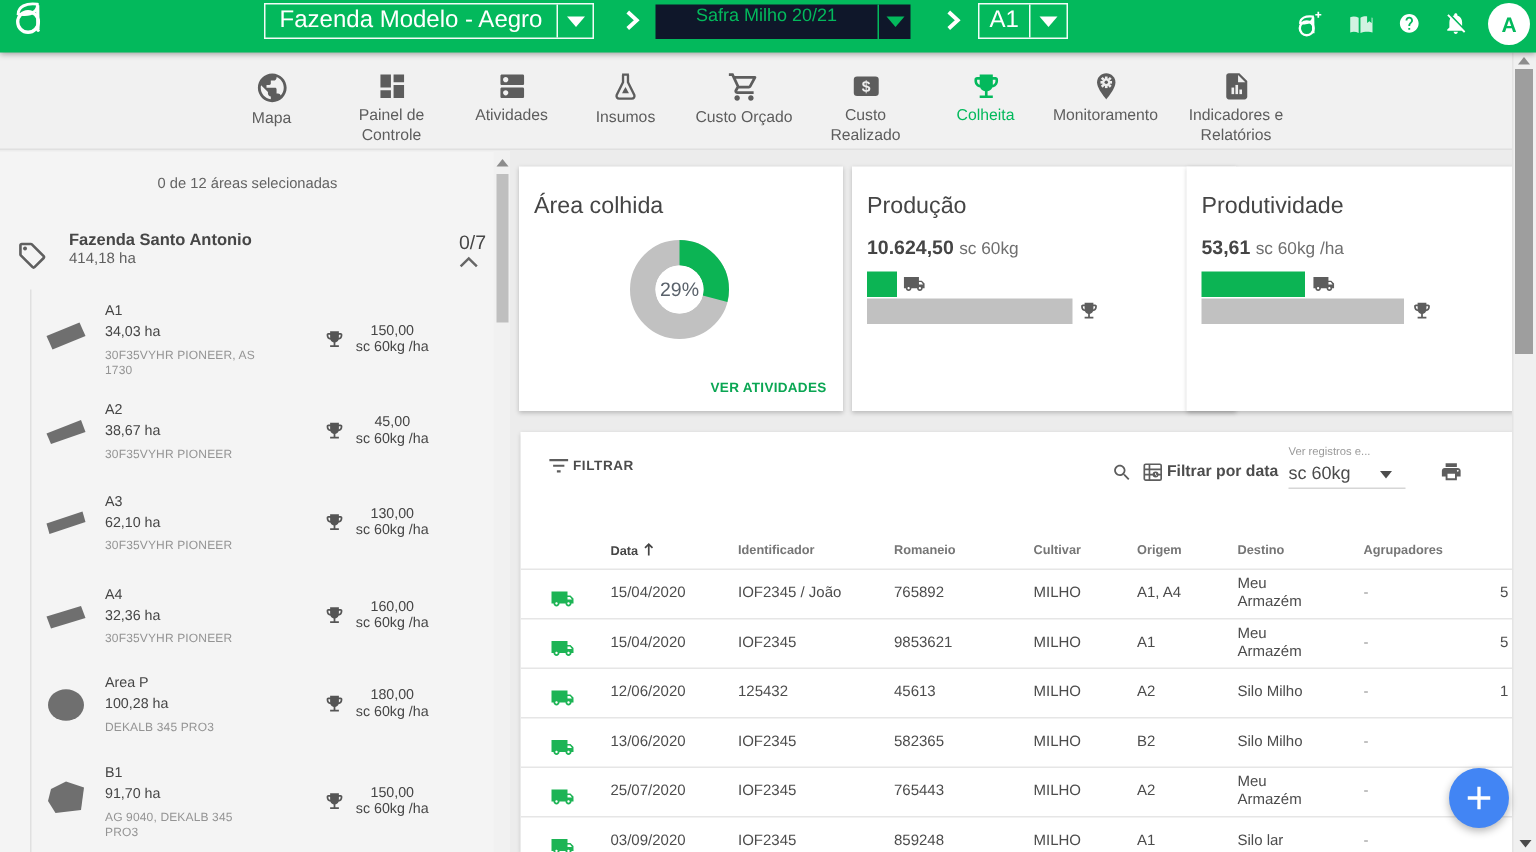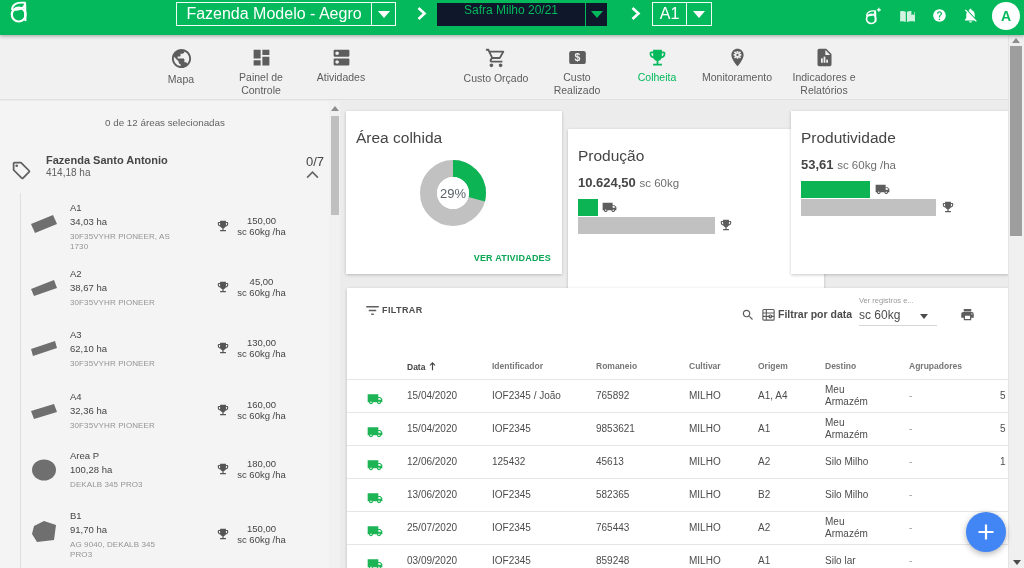--- a/index.html
+++ b/index.html
@@ -112,20 +112,24 @@
 <div id="nav">
     <div class="nitem" style="left:121px;width:120px;"><svg width="23" height="23" viewBox="0 0 24 24" fill="#5d5d5d">
         <path d="M12 2C6.48 2 2 6.48 2 12s4.48 10 10 10 10-4.48 10-10S17.52 2 12 2zm-1 17.93c-3.95-.49-7-3.85-7-7.93 0-.62.08-1.21.21-1.79L9 15v1c0 1.1.9 2 2 2v1.93zm6.9-2.54c-.26-.81-1-1.39-1.9-1.39h-1v-3c0-.55-.45-1-1-1H8v-2h2c.55 0 1-.45 1-1V7h2c1.1 0 2-.9 2-2v-.41c2.93 1.19 5 4.06 5 7.41 0 2.08-.8 3.97-2.1 5.39z"></path>
       </svg>Mapa</div>
     <div class="nitem" style="left:201px;width:120px;"><svg width="21" height="21" viewBox="0 0 24 24" fill="#5d5d5d">
         <path d="M3 13h8V3H3v10zm0 8h8v-6H3v6zm10 0h8V11h-8v10zm0-18v6h8V3h-8z"></path>
       </svg>Painel de<br>Controle</div>
     <div class="nitem" style="left:281px;width:120px;"><svg width="21" height="21" viewBox="0 0 24 24" fill="#5d5d5d">
         <path d="M20 13H4c-.55 0-1 .45-1 1v6c0 .55.45 1 1 1h16c.55 0 1-.45 1-1v-6c0-.55-.45-1-1-1zM7 19c-1.1 0-2-.9-2-2s.9-2 2-2 2 .9 2 2-.9 2-2 2zM20 3H4c-.55 0-1 .45-1 1v6c0 .55.45 1 1 1h16c.55 0 1-.45 1-1V4c0-.55-.45-1-1-1zM7 9c-1.1 0-2-.9-2-2s.9-2 2-2 2 .9 2 2-.9 2-2 2z"></path>
       </svg>Atividades</div>
+    <div class="nitem" style="left:357px;width:120px;"><svg width="22" height="22" viewBox="0 0 24 24" fill="none" stroke="#5d5d5d" stroke-width="1.7">
+        <path d="M9.5 3h5 M10.2 3.3v5.2L5.6 17.8c-.5 1.3.4 2.7 1.8 2.7h9.2c1.4 0 2.3-1.4 1.8-2.7L13.8 8.5V3.3"></path>
+        <path d="M10.5 14.5l1.5-2.5 2.5 4.5h-5z" fill="#5d5d5d" stroke="none"></path>
+      </svg>Insumos</div>
     <div class="nitem" style="left:436px;width:120px;"><svg width="22" height="22" viewBox="0 0 24 24" fill="#5d5d5d">
         <path d="M15.55 13c.75 0 1.41-.41 1.75-1.03l3.58-6.49c.37-.66-.11-1.48-.87-1.48H5.21l-.94-2H1v2h2l3.6 7.59-1.35 2.44C4.52 15.37 5.48 17 7 17h12v-2H7l1.1-2h7.45zM6.16 6h12.15l-2.76 5H8.53L6.16 6zM7 18c-1.1 0-1.99.9-1.99 2S5.9 22 7 22s2-.9 2-2-.9-2-2-2zm10 0c-1.1 0-1.99.9-1.99 2s.89 2 1.99 2 2-.9 2-2-.9-2-2-2z"></path>
       </svg>Custo Orçado</div>
     <div class="nitem" style="left:517px;width:120px;"><svg width="21" height="21" viewBox="0 0 24 24">
         <rect x="2.5" y="4.5" width="19" height="15" rx="2.5" fill="#5d5d5d"></rect>
         <text x="12" y="16.5" text-anchor="middle" font-size="12" font-weight="bold" fill="#efefef" font-family="Liberation Sans, sans-serif">$</text>
       </svg>Custo<br>Realizado</div>
     <div class="nitem" style="left:677px;width:120px;"><svg width="21" height="21" viewBox="0 0 24 24" fill="#5d5d5d">
         <path d="M12 2C8.13 2 5 5.13 5 9c0 5.25 7 13 7 13s7-7.75 7-13c0-3.87-3.13-7-7-7z"></path>
         <g fill="#efefef">
@@ -261,21 +265,21 @@
 <div class="card" id="card1" style="left:346px;top:111px;width:216px;height:163px;">
   <div class="ctitle">Área colhida</div>
   <svg class="abs" style="left:74px;top:49px" width="66" height="66" viewBox="0 0 66 66">
     <circle cx="33" cy="33" r="24.5" fill="none" stroke="#c1c1c1" stroke-width="17"></circle>
     <circle cx="33" cy="33" r="24.5" fill="none" stroke="#0cb454" stroke-width="17" stroke-dasharray="44.64 109.3" transform="rotate(-90 33 33)"></circle>
     <circle cx="33" cy="33" r="16" fill="#fff"></circle>
     <text x="33" y="37.5" text-anchor="middle" font-size="13" fill="#5a626b" font-family="Liberation Sans, sans-serif">29%</text>
   </svg>
   <div id="ver">VER ATIVIDADES</div>
 </div>
-<div class="card" id="card2" style="left:568px;top:129px;width:256px;height:163px;">
+<div class="card" id="card2" style="left:568px;top:111px;width:256px;height:163px;">
   <div class="ctitle">Produção</div>
   <div class="cval">10.624,50 <span>sc 60kg</span></div>
   <div class="gbar" style="left:10px;top:70px;width:20px;"></div>
   <svg class="abs" style="left:34px;top:72px" width="15" height="12" viewBox="0 0 24 18" fill="#5d5d5d">
       <path d="M20 6h-3V2H1v12h2c0 1.66 1.34 3 3 3s3-1.34 3-3h6c0 1.66 1.34 3 3 3s3-1.34 3-3h2V9l-3-3zM6 15.2c-.66 0-1.2-.54-1.2-1.2s.54-1.2 1.2-1.2 1.2.54 1.2 1.2-.54 1.2-1.2 1.2zm13.5-7.7l1.96 2.5H17V7.5h2.5zm-1.5 7.7c-.66 0-1.2-.54-1.2-1.2s.54-1.2 1.2-1.2 1.2.54 1.2 1.2-.54 1.2-1.2 1.2z"></path>
     </svg>
   <div class="grbar" style="left:10px;top:88px;width:137px;"></div>
   <svg class="abs" style="left:151px;top:89px" width="14" height="14" viewBox="0 0 24 24" fill="#5d5d5d">
       <path d="M19 5h-2V3H7v2H5c-1.1 0-2 .9-2 2v1c0 2.55 1.92 4.63 4.39 4.94.63 1.5 1.98 2.63 3.61 2.96V19H7v2h10v-2h-4v-3.1c1.63-.33 2.98-1.46 3.61-2.96C19.08 12.63 21 10.55 21 8V7c0-1.1-.9-2-2-2zM5 8V7h2v3.82C5.84 10.4 5 9.3 5 8zm14 0c0 1.3-.84 2.4-2 2.82V7h2v1z"></path>
     </svg>

